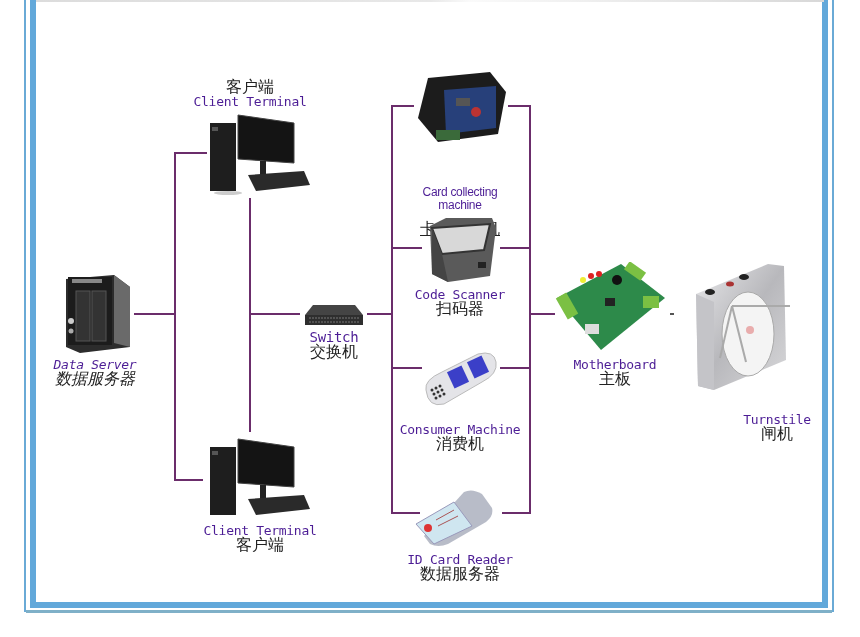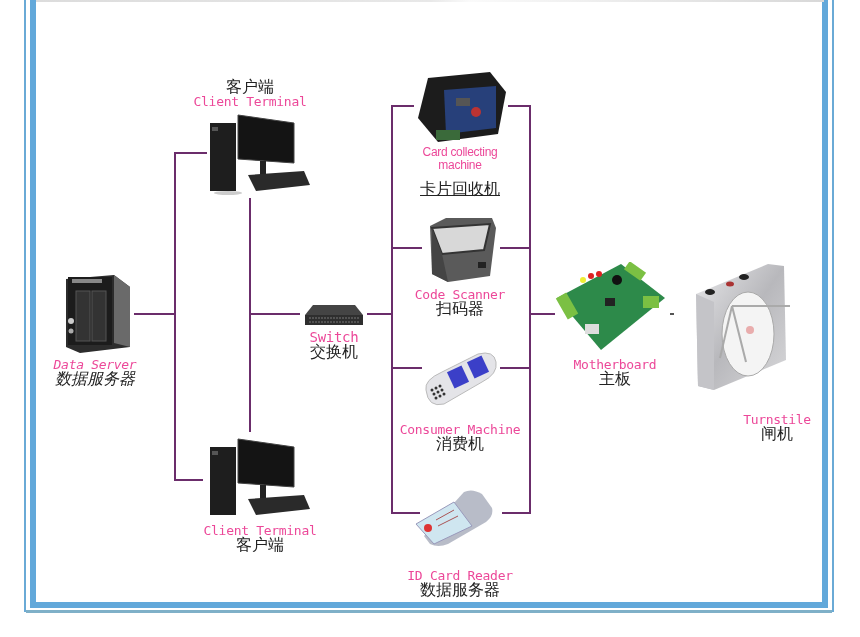--- a/index.html
+++ b/index.html
@@ -3,21 +3,21 @@
 <meta charset="utf-8">
 <style>
   html, body { margin:0; padding:0; background:#ffffff; }
   body { width:860px; height:637px; position:relative; overflow:hidden; font-family:"DejaVu Sans Mono", monospace; }
   .frame-outer { position:absolute; left:24px; top:-4px; width:810px; height:616px; border:2px solid #6aaad6; border-top:none; box-sizing:border-box; }
   .frame-outer-bottom { position:absolute; left:26px; top:610px; width:806px; height:3px; background:#7fb0c8; }
   .frame-inner { position:absolute; left:30px; top:-6px; width:798px; height:614px; border:6px solid #62a8da; border-top-width:4px; box-sizing:border-box; background:#fff; }
   .topstrip { position:absolute; left:36px; top:0; width:788px; height:2px; background:linear-gradient(90deg,#dcdcdc 0%,#e8e8e8 50%,#fafafa 55%,#d8d8d8 100%); }
   svg.wires { position:absolute; left:0; top:0; }
   .node { position:absolute; text-align:center; }
-  .lbl-en { font-family:"DejaVu Sans Mono", monospace; font-size:13px; color:#ec4899; line-height:15px; white-space:nowrap; letter-spacing:-0.3px; }
+  .lbl-en { font-family:"DejaVu Sans Mono", monospace; font-size:13px; color:#4c1d95; line-height:15px; white-space:nowrap; letter-spacing:-0.3px; }
   .lbl-en.sans { font-family:"Liberation Sans", sans-serif; font-size:13px; }
   .lbl-cn { font-family:"DejaVu Sans", sans-serif; font-size:16px; color:#222; line-height:14px; white-space:nowrap; }
   .img { position:absolute; }
 </style>
 </head>
 <body>
 
 <div class="frame-outer"></div>
 <div class="frame-outer-bottom"></div>
 <div class="frame-inner"></div>
@@ -110,21 +110,21 @@
 <div class="img" style="left:416px;top:72px;width:92px;height:72px;">
   <svg width="92" height="72">
     <polygon points="12,6 74,0 90,20 82,62 22,70 2,46" fill="#1c1c1c"></polygon>
     <polygon points="28,18 80,14 80,56 30,62" fill="#27407a"></polygon>
     <circle cx="60" cy="40" r="5" fill="#b33"></circle>
     <rect x="40" y="26" width="14" height="8" fill="#555"></rect>
     <rect x="20" y="58" width="24" height="10" fill="#3a6a3a"></rect>
   </svg>
 </div>
 <div class="node" style="left:405px;top:146px;width:110px;">
-  <div class="lbl-en sans" style="font-size:12px;line-height:13px;">Card collecting</div>
+  <div class="lbl-en sans" style="font-size:12px;line-height:13px;margin-top:40px;">Card collecting</div>
   <div class="lbl-en sans" style="font-size:12px;line-height:13px;">machine</div>
   <div class="lbl-cn" style="margin-top:10px;text-decoration:underline;">卡片回收机</div>
 </div>
 
 <div class="img" style="left:424px;top:216px;width:74px;height:68px;">
   <svg width="74" height="68">
     <polygon points="6,10 22,2 68,2 72,12 66,60 24,66 8,58" fill="#5a5a5a"></polygon>
     <polygon points="8,12 66,8 60,34 18,38" fill="#d8d8d8" stroke="#333" stroke-width="2"></polygon>
     <polygon points="8,12 18,38 24,66 8,58" fill="#444"></polygon>
     <rect x="54" y="46" width="8" height="6" fill="#222"></rect>
@@ -160,21 +160,21 @@
 
 <div class="img" style="left:410px;top:486px;width:84px;height:60px;">
   <svg width="84" height="60">
     <path d="M14,50 L54,6 Q62,2 72,8 L82,22 Q84,30 76,36 L38,58 Q28,62 20,58 Z" fill="#b8bcc8"></path>
     <polygon points="6,38 44,16 62,40 24,58" fill="#cfe6f0" stroke="#99b"></polygon>
     <circle cx="18" cy="42" r="4" fill="#d33"></circle>
     <line x1="26" y1="34" x2="44" y2="24" stroke="#a55" stroke-width="1"></line>
     <line x1="28" y1="40" x2="48" y2="30" stroke="#a55" stroke-width="1"></line>
   </svg>
 </div>
-<div class="node" style="left:395px;top:568px;width:130px;">
+<div class="node" style="left:395px;top:552px;width:130px;">
   <div class="lbl-en">ID Card Reader</div>
   <div class="lbl-cn">数据服务器</div>
 </div>
 
 <div class="img" style="left:555px;top:262px;width:112px;height:90px;">
   <svg width="112" height="90">
     <polygon points="2,36 66,2 110,36 46,88" fill="#2d8a4a"></polygon>
     <rect x="6" y="32" width="12" height="24" fill="#7bc043" transform="rotate(-30 12 44)"></rect>
     <rect x="70" y="4" width="20" height="10" fill="#7bc043" transform="rotate(35 80 9)"></rect>
     <rect x="88" y="34" width="16" height="12" fill="#7bc043"></rect>

